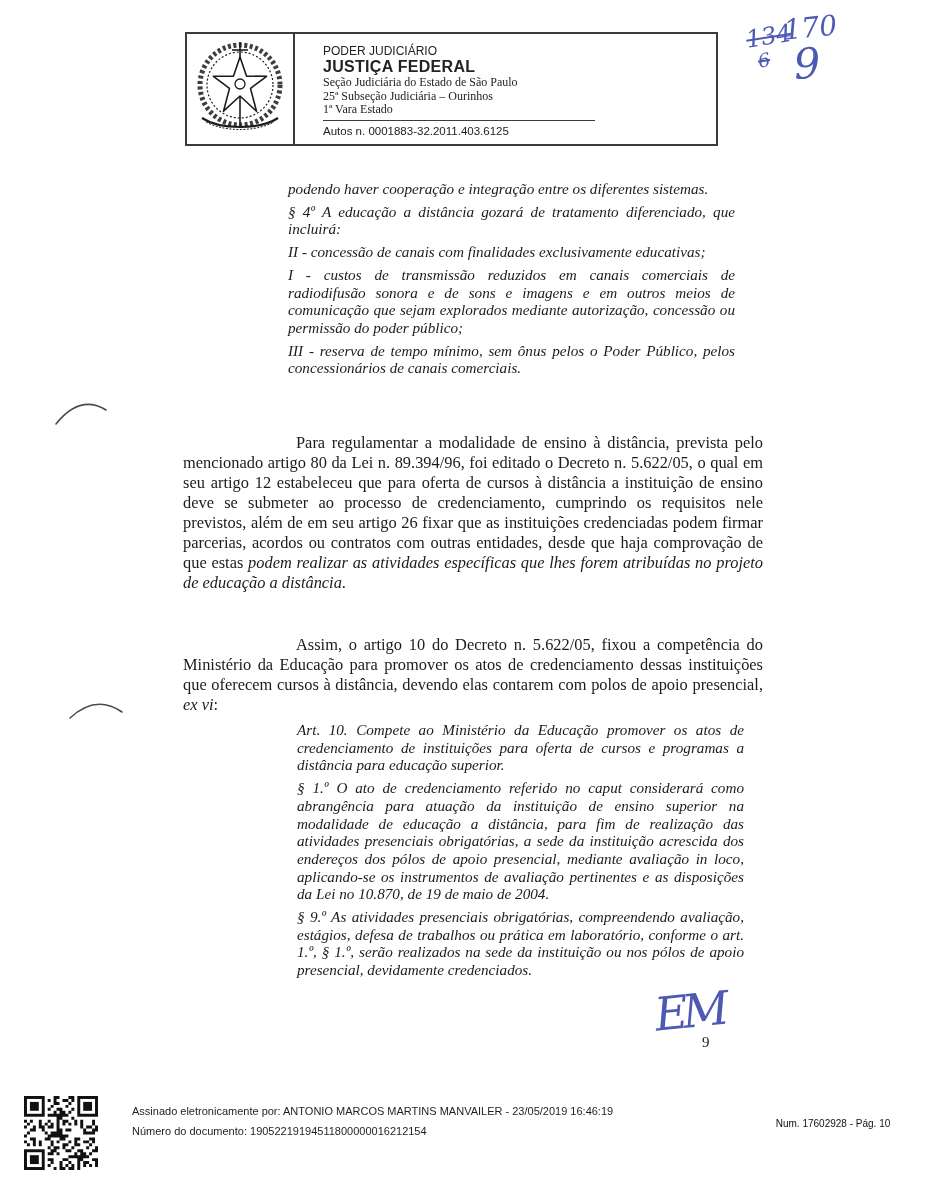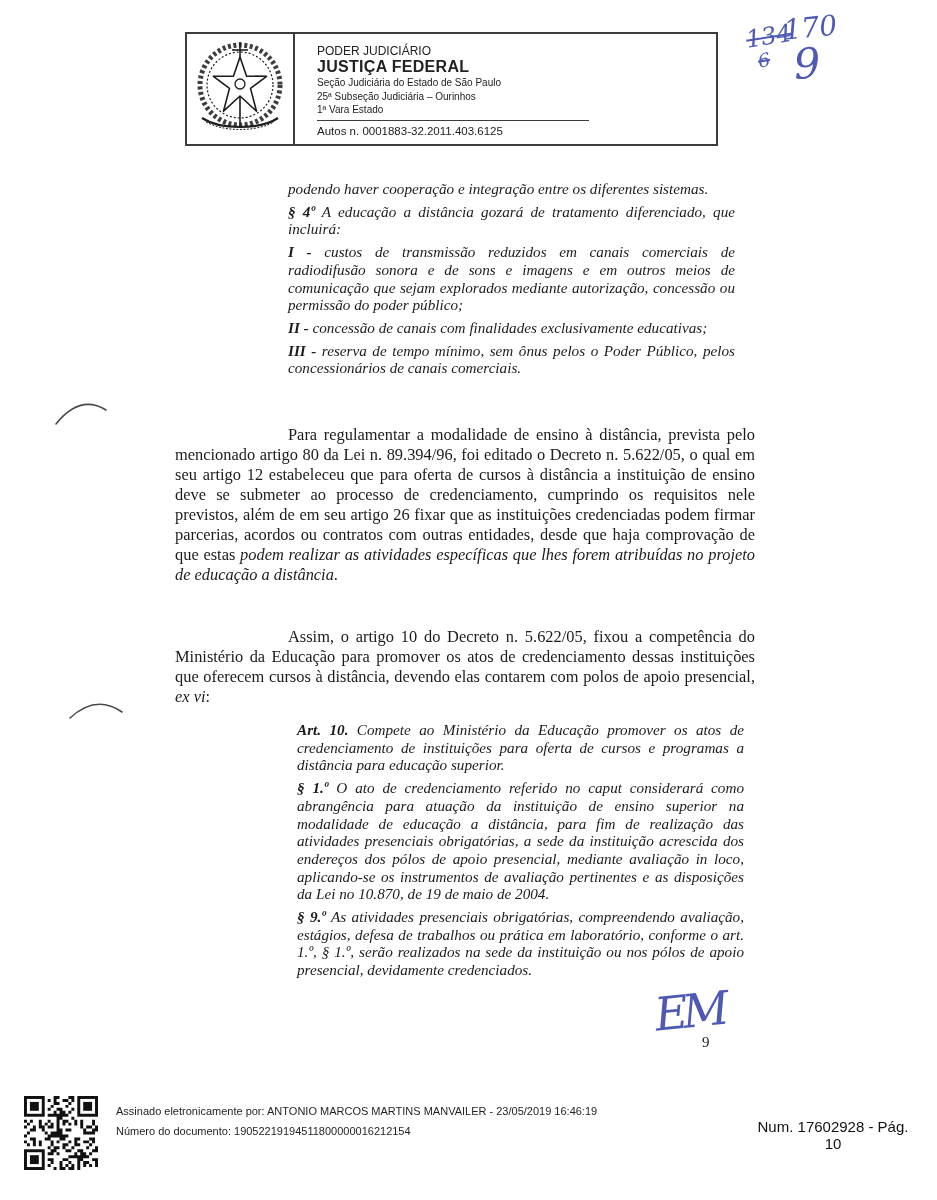--- a/index.html
+++ b/index.html
@@ -10,26 +10,26 @@
     font-family:"Liberation Serif", serif;
   }
 
   
   .header-box {
     position:absolute; left:185px; top:32px; width:533px; height:114px;
     border:2px solid #3c3c3c; display:flex; background:#fff;
   }
   .coa-cell { width:106px; display:flex; align-items:center; justify-content:center; }
   .header-text {
-    flex:1; border-left:2px solid #3c3c3c; padding:10px 6px 0 22px;
+    flex:1; border-left:2px solid #3c3c3c; padding:10px 6px 0 28px;
     font-family:"Liberation Sans", sans-serif; color:#222; position:relative;
   }
   .h-org   { font-size:12px;   line-height:14px; }
   .h-name  { font-size:16px;   line-height:18px; font-weight:bold; letter-spacing:0.3px; }
-  .h-sub   { font-size:10px; line-height:13.5px; }
+  .h-sub   { font-size:12px; line-height:13.5px;font-family:Liberation Serif, serif; }
   .h-rule  { width:272px; border-top:1.6px solid #3c3c3c; margin-top:3px; }
   .h-autos { font-size:11.5px; line-height:14px; margin-top:3px; }
 
   
   .hw {
     position:absolute; font-family:"DejaVu Serif", serif; font-style:italic;
     color:#4d59b3; white-space:nowrap; transform-origin:left top;
   }
   .hw-crossed { left:744px; top:26px;  font-size:24px; transform:rotate(-9deg);
                 text-decoration:line-through; text-decoration-thickness:2px; }
@@ -39,52 +39,52 @@
   .hw-9       { left:792px; top:40px;  font-size:42px; transform:rotate(-4deg); }
   .hw-initials{ left:652px; top:988px; font-size:46px; transform:rotate(-6deg);
                 letter-spacing:-6px; }
 
   
   .quote {
     position:absolute; width:457px; font-size:15.2px; line-height:17.7px;
     font-style:italic; text-align:justify;
   }
   .quote p { margin:5px; }
-  .quote .lead { font-weight:bold; }
+  .quote .lead { font-weight:normal; }
   .quote1 { left:283px; top:175px; }
   .quote2 { left:292px; top:716px; }
 
   .body-p {
-    position:absolute; left:170px; width:580px; margin:5px;
+    position:absolute; left:170px; width:580px; margin:13px;
     font-size:16.4px; line-height:20px; text-align:justify; text-indent:113px;
   }
   .p1 { top:420px; }
   .p2 { top:622px; }
   .it { font-style:italic; }
 
   
   .scan-arc { position:absolute; }
   .arc1 { left:52px; top:392px; }
   .arc2 { left:66px; top:690px; }
 
   .page-number {
     position:absolute; left:702px; top:1034px; font-size:15px; color:#222;
     font-family:"Liberation Serif", serif;
   }
 
   
   .qr { position:absolute; left:24px; top:1096px; }
   .footer-lines {
-    position:absolute; left:116px; top:1102px; width:560px;
+    position:absolute; left:132px; top:1102px; width:560px;
     font-family:"Liberation Sans", sans-serif; font-size:11px; line-height:19.5px;
     color:#1f1f1f; white-space:nowrap;
   }
   .doc-ref {
     position:absolute; left:748px; top:1118px; width:170px; text-align:center;
-    font-family:"Liberation Sans", sans-serif; font-size:15px; color:#111;
+    font-family:"Liberation Sans", sans-serif; font-size:10px; color:#111;
   }
 </style>
 </head>
 <body>
 
 <div class="page">
 
   <div class="header-box">
     <div class="coa-cell">
       <svg width="92" height="98" viewBox="0 0 92 98" aria-hidden="true">
@@ -112,22 +112,22 @@
   </div>
 
   <span class="hw hw-crossed">134</span>
   <span class="hw hw-170">170</span>
   <span class="hw hw-6">6</span>
   <span class="hw hw-9">9</span>
 
   <div class="quote quote1">
     <p><span class="lead"></span><span>podendo haver cooperação e integração entre os diferentes sistemas.</span></p>
     <p><span class="lead">§ 4º</span><span> A educação a distância gozará de tratamento diferenciado, que incluirá:</span></p>
+    <p><span class="lead">II -</span><span> concessão de canais com finalidades exclusivamente educativas;</span></p>
     <p><span class="lead">I -</span><span> custos de transmissão reduzidos em canais comerciais de radiodifusão sonora e de sons e imagens e em outros meios de comunicação que sejam explorados mediante autorização, concessão ou permissão do poder público;</span></p>
-    <p><span class="lead">II -</span><span> concessão de canais com finalidades exclusivamente educativas;</span></p>
     <p><span class="lead">III -</span><span> reserva de tempo mínimo, sem ônus pelos o Poder Público, pelos concessionários de canais comerciais.</span></p>
   </div>
 
   <p class="body-p p1"><span>Para regulamentar a modalidade de ensino à distância, prevista pelo mencionado artigo 80 da Lei n. 89.394/96, foi editado o Decreto n. 5.622/05, o qual em seu artigo 12 estabeleceu que para oferta de cursos à distância a instituição de ensino deve se submeter ao processo de credenciamento, cumprindo os requisitos nele previstos, além de em seu artigo 26 fixar que as instituições credenciadas podem firmar parcerias, acordos ou contratos com outras entidades, desde que haja comprovação de que estas </span><span class="it">podem realizar as atividades específicas que lhes forem atribuídas no projeto de educação a distância</span><span>.</span></p>
 
   <p class="body-p p2"><span>Assim, o artigo 10 do Decreto n. 5.622/05, fixou a competência do Ministério da Educação para promover os atos de credenciamento dessas instituições que oferecem cursos à distância, devendo elas contarem com polos de apoio presencial, </span><span class="it">ex vi</span><span>:</span></p>
 
   <div class="quote quote2">
     <p><span class="lead">Art. 10.</span><span> Compete ao Ministério da Educação promover os atos de credenciamento de instituições para oferta de cursos e programas a distância para educação superior.</span></p>
     <p><span class="lead">§ 1.º</span><span> O ato de credenciamento referido no caput considerará como abrangência para atuação da instituição de ensino superior na modalidade de educação a distância, para fim de realização das atividades presenciais obrigatórias, a sede da instituição acrescida dos endereços dos pólos de apoio presencial, mediante avaliação in loco, aplicando-se os instrumentos de avaliação pertinentes e as disposições da Lei no 10.870, de 19 de maio de 2004.</span></p>

